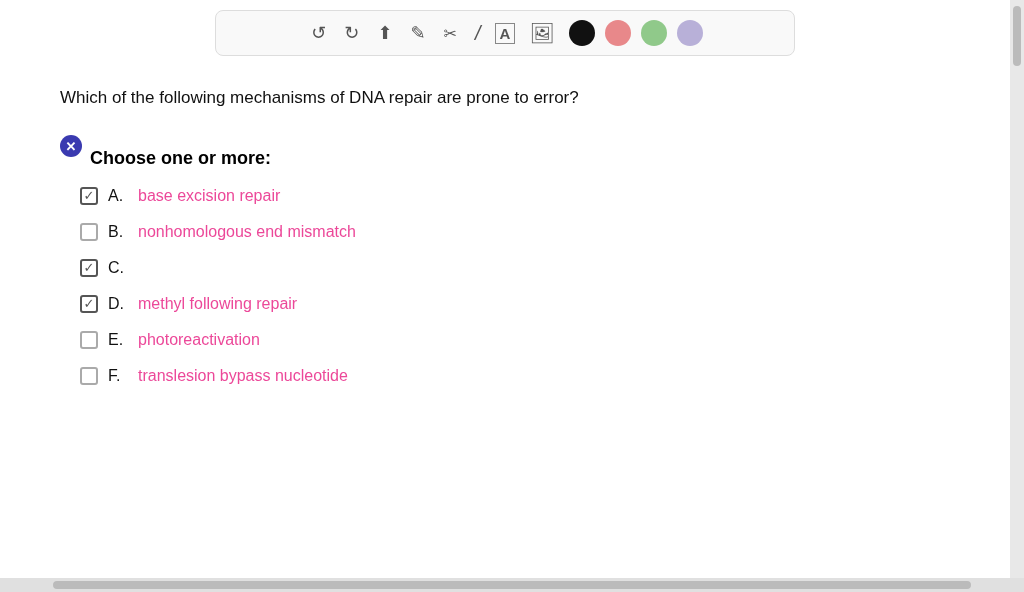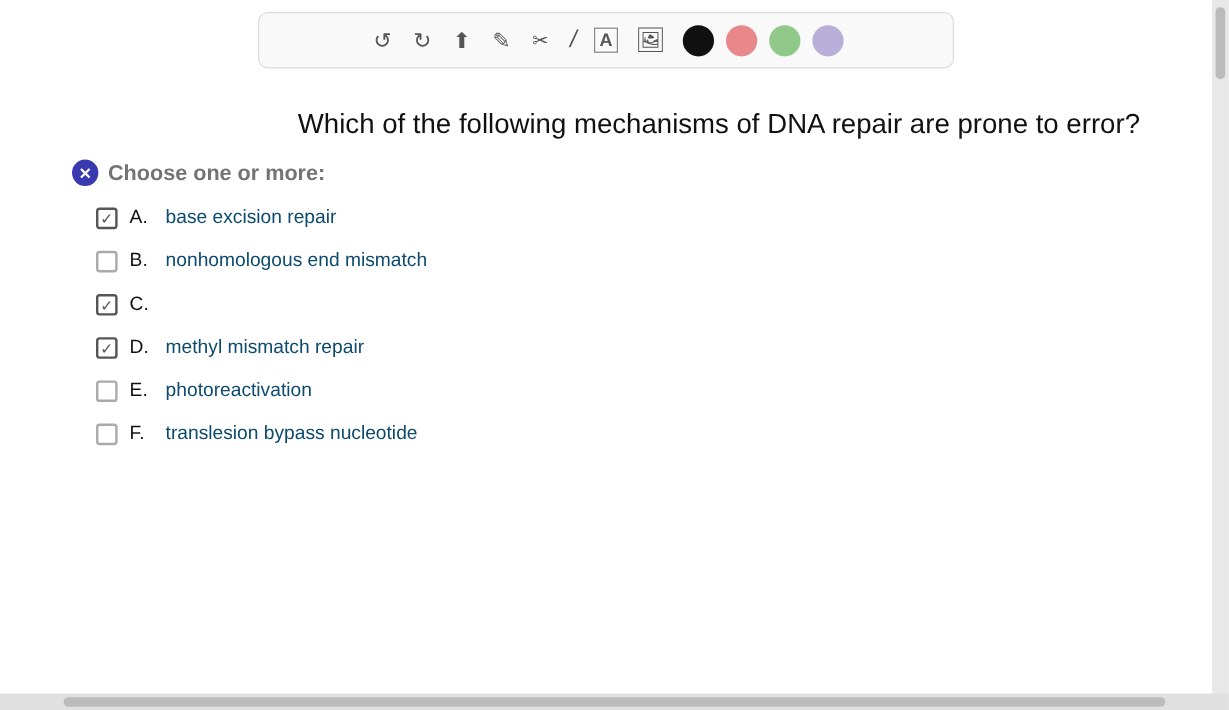--- a/index.html
+++ b/index.html
@@ -58,25 +58,24 @@
       border: none;
       display: inline-block;
     }
 
     
     .question-container {
       padding: 30px 60px 30px 60px;
     }
 
     .question-text {
-      font-size: 23px;
+      font-size: 17px;
       color: #111;
       margin-bottom: 14px;
       line-height: 1.4;
-      text-align: right;
     }
 
     .choose-label-row {
       display: flex;
       align-items: center;
       gap: 8px;
       margin-bottom: 18px;
     }
 
     .x-badge {
@@ -89,21 +88,22 @@
       justify-content: center;
       color: #fff;
       font-size: 13px;
       font-weight: bold;
       flex-shrink: 0;
     }
 
     .choose-label {
       font-size: 18px;
       font-weight: bold;
-      color: #737373;
+      color: #000000;
+      margin-top: 24px;
     }
 
     .options-list {
       list-style: none;
       padding-left: 20px;
     }
 
     .option-item {
       display: flex;
       align-items: center;
@@ -139,21 +139,21 @@
     }
 
     .option-letter {
       font-size: 16px;
       color: #111;
       min-width: 20px;
     }
 
     .option-text {
       font-size: 16px;
-      color: #0c4a6e;
+      color: #ec4899;
     }
 
     
     .bottom-scrollbar {
       height: 14px;
       background: #e0e0e0;
       display: flex;
       align-items: center;
       padding: 0 2px;
     }
@@ -228,21 +228,21 @@
         </li>
 
         <li class="option-item">
           <div class="option-checkbox checked">✓</div>
           <span class="option-letter">C.</span>
         </li>
 
         <li class="option-item">
           <div class="option-checkbox checked">✓</div>
           <span class="option-letter">D.</span>
-          <span class="option-text">methyl mismatch repair</span>
+          <span class="option-text">methyl following repair</span>
         </li>
 
         <li class="option-item">
           <div class="option-checkbox unchecked"></div>
           <span class="option-letter">E.</span>
           <span class="option-text">photoreactivation</span>
         </li>
 
         <li class="option-item">
           <div class="option-checkbox unchecked"></div>

